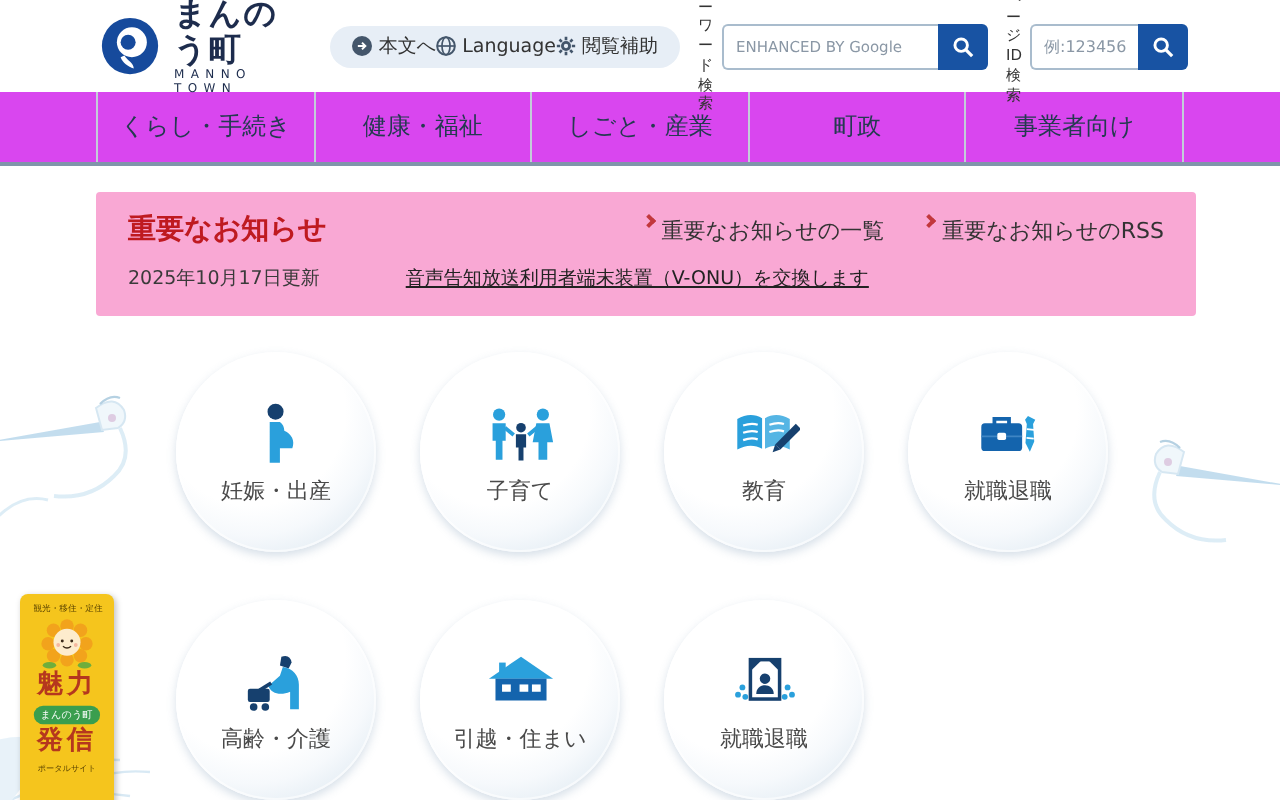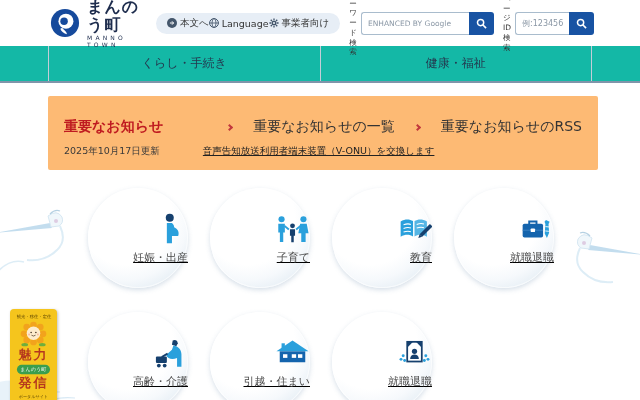--- a/index.html
+++ b/index.html
@@ -22,45 +22,45 @@
   .search-input { width:108px; height:23px; border:1px solid #a9bccd; border-right:none;
     border-radius:3px 0 0 3px; font-size:7.5px; padding:0 6px; color:#555; background:#fff;
     font-family:"DejaVu Sans","Liberation Sans",sans-serif; }
   .search-input.small { width:54px; font-size:8px; }
   .search-input::placeholder { color:#8a97a5; }
   .search-btn { width:25px; height:23px; background:#1853a3; border:none; border-radius:0 3px 3px 0;
     display:flex; align-items:center; justify-content:center; cursor:pointer; }
   .search-btn svg { width:11px; height:11px; }
 
   
-  .nav { display:flex; height:37px; padding:0 48px; border-bottom:2px solid #8095aa; background:#14b8a6; }
+  .nav { display:flex; height:37px; padding:0 48px; border-bottom:2px solid #8095aa; background:#d946ef; }
   .nav-item { flex:1; display:flex; align-items:center; justify-content:center; font-size:12px;
     color:#243a50; border-left:1px solid #c3cdd8; cursor:pointer; white-space:nowrap; }
   .nav-item:last-child { border-right:1px solid #c3cdd8; }
 
   
-  .notice { margin:13px 42px 0 48px; background:#fdba74; padding:22px 16px 12px; border-radius:2px; }
+  .notice { margin:13px 42px 0 48px; background:#f9a8d4; padding:10px 16px 12px; border-radius:2px; }
   .notice-row1 { display:flex; align-items:center; justify-content:space-between; }
   .notice-title { font-size:14px; font-weight:bold; color:#bf1a20; }
   .notice-links { display:flex; gap:20px; }
-  .notice-link { display:flex; align-items:center; gap:21px; font-size:14px; color:#333; cursor:pointer; }
+  .notice-link { display:flex; gap:4px; font-size:11px; color:#333; cursor:pointer; }
   .chev { width:5px; height:5px; border-top:2px solid #c2383d; border-right:2px solid #c2383d;
     transform:rotate(45deg); flex:0 0 auto; }
   .notice-row2 { margin-top:9px; display:flex; align-items:center; gap:32px; font-size:9.5px; color:#3a3a3a; }
   .notice-item-link { text-decoration:underline; color:#222; cursor:pointer;margin-left:11px; }
 
   
   .main { position:relative; height:243px; background:#fff; }
   .bg-art { position:absolute; pointer-events:none; }
   .cat-grid { position:absolute; left:88px; top:18px; display:grid;
     grid-template-columns:repeat(4,100px); gap:24px 22px; }
   .cat { width:100px; height:100px; border-radius:50%; cursor:pointer;
     background:radial-gradient(circle at 38% 30%, #ffffff 50%, #f6f9fc 66%, #e4edf4 84%, #ccdbe8 100%);
     box-shadow:0 2px 5px rgba(120,150,180,.30), inset 0 0 0 1px rgba(255,255,255,.6);
-    display:flex; flex-direction:column; align-items:flex-end; justify-content:center; gap:3px;text-decoration:underline; }
+    display:flex; flex-direction:column; align-items:center; justify-content:center; gap:3px; }
   .cat svg { width:35px; height:35px; }
   .cat-label { font-size:11px; color:#4a4a4a; white-space:nowrap; }
 
   
   .banner { position:absolute; left:10px; top:139px; width:47px; height:110px; background:#f5c51d;
     border-radius:4px; box-shadow:1px 1px 3px rgba(0,0,0,.25); display:flex; flex-direction:column;
     align-items:center; padding:3px 1px; cursor:pointer; z-index:3; }
   .b-top { font-size:6px; color:#5c4400; white-space:nowrap; transform:scale(.72); }
   .b-mascot { width:27px; height:27px; margin:0; }
   .b-big { font-size:13px; font-weight:bold; color:#b5371e; letter-spacing:2px; line-height:1.15;text-align:right; }
@@ -102,21 +102,21 @@
       <span>Language</span>
     </div>
     <div class="u-item">
       <svg viewBox="0 0 12 12">
           <circle cx="6" cy="6" r="3" fill="#44566b"></circle>
           <g stroke="#44566b" stroke-width="1.6">
             <path d="M6 .5v2M6 9.5v2M.5 6h2M9.5 6h2M2.1 2.1l1.4 1.4M8.5 8.5l1.4 1.4M9.9 2.1L8.5 3.5M3.5 8.5L2.1 9.9"></path>
           </g>
           <circle cx="6" cy="6" r="1.3" fill="#e7eef6"></circle>
         </svg>
-      <span>事業者向け</span>
+      <span>閲覧補助</span>
     </div>
   </div>
 
   <div class="search-group">
     <div class="search-label">
       <span style="white-space:pre-line;">キーワード
 検索</span>
     </div>
     <div class="search-box">
       <input class="search-input" type="text" placeholder="ENHANCED BY Google" style="">
@@ -142,20 +142,23 @@
             <path d="M7.6 7.6L11 11" stroke="#fff" stroke-width="1.8"></path>
           </svg>
       </button>
     </div>
   </div>
 </div>
 
 <div class="nav">
   <div class="nav-item">くらし・手続き</div>
   <div class="nav-item">健康・福祉</div>
+  <div class="nav-item">しごと・産業</div>
+  <div class="nav-item">町政</div>
+  <div class="nav-item">事業者向け</div>
 </div>
 
 <div class="notice">
   <div class="notice-row1">
     <div class="notice-title">重要なお知らせ</div>
     <div class="notice-links">
       <div class="notice-link">
         <span class="chev"></span>
         <span>重要なお知らせの一覧</span>
       </div>

